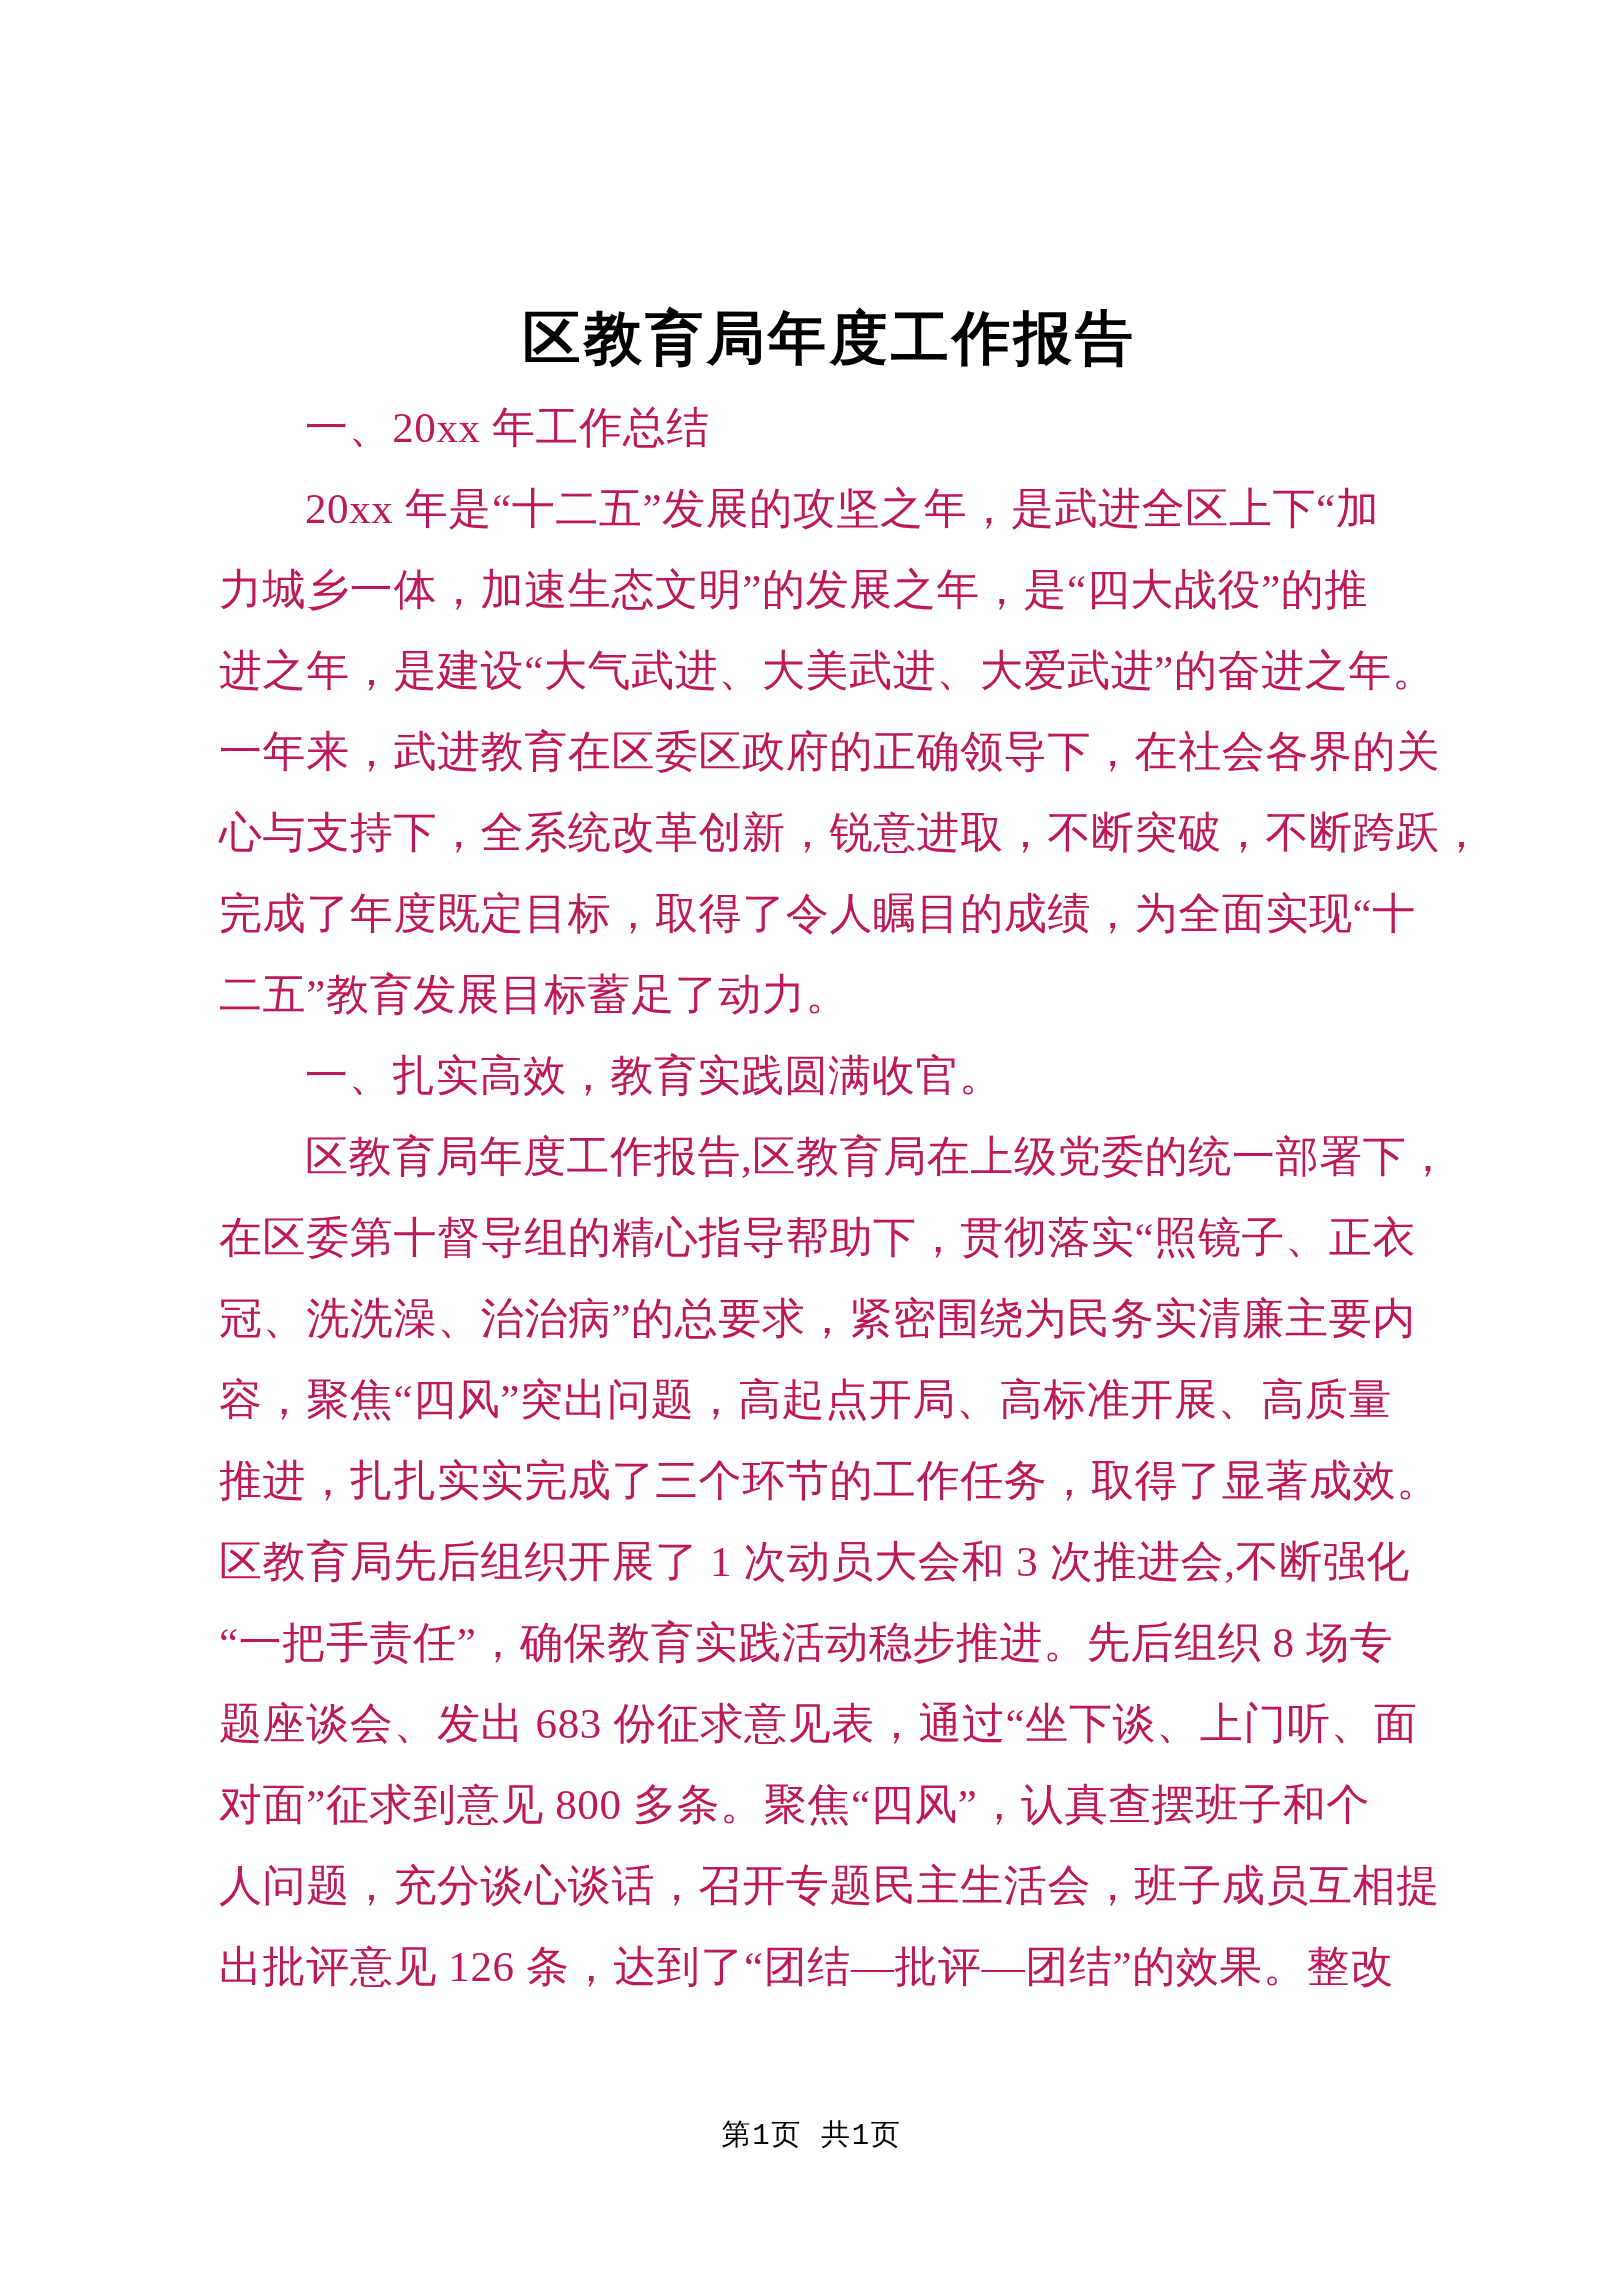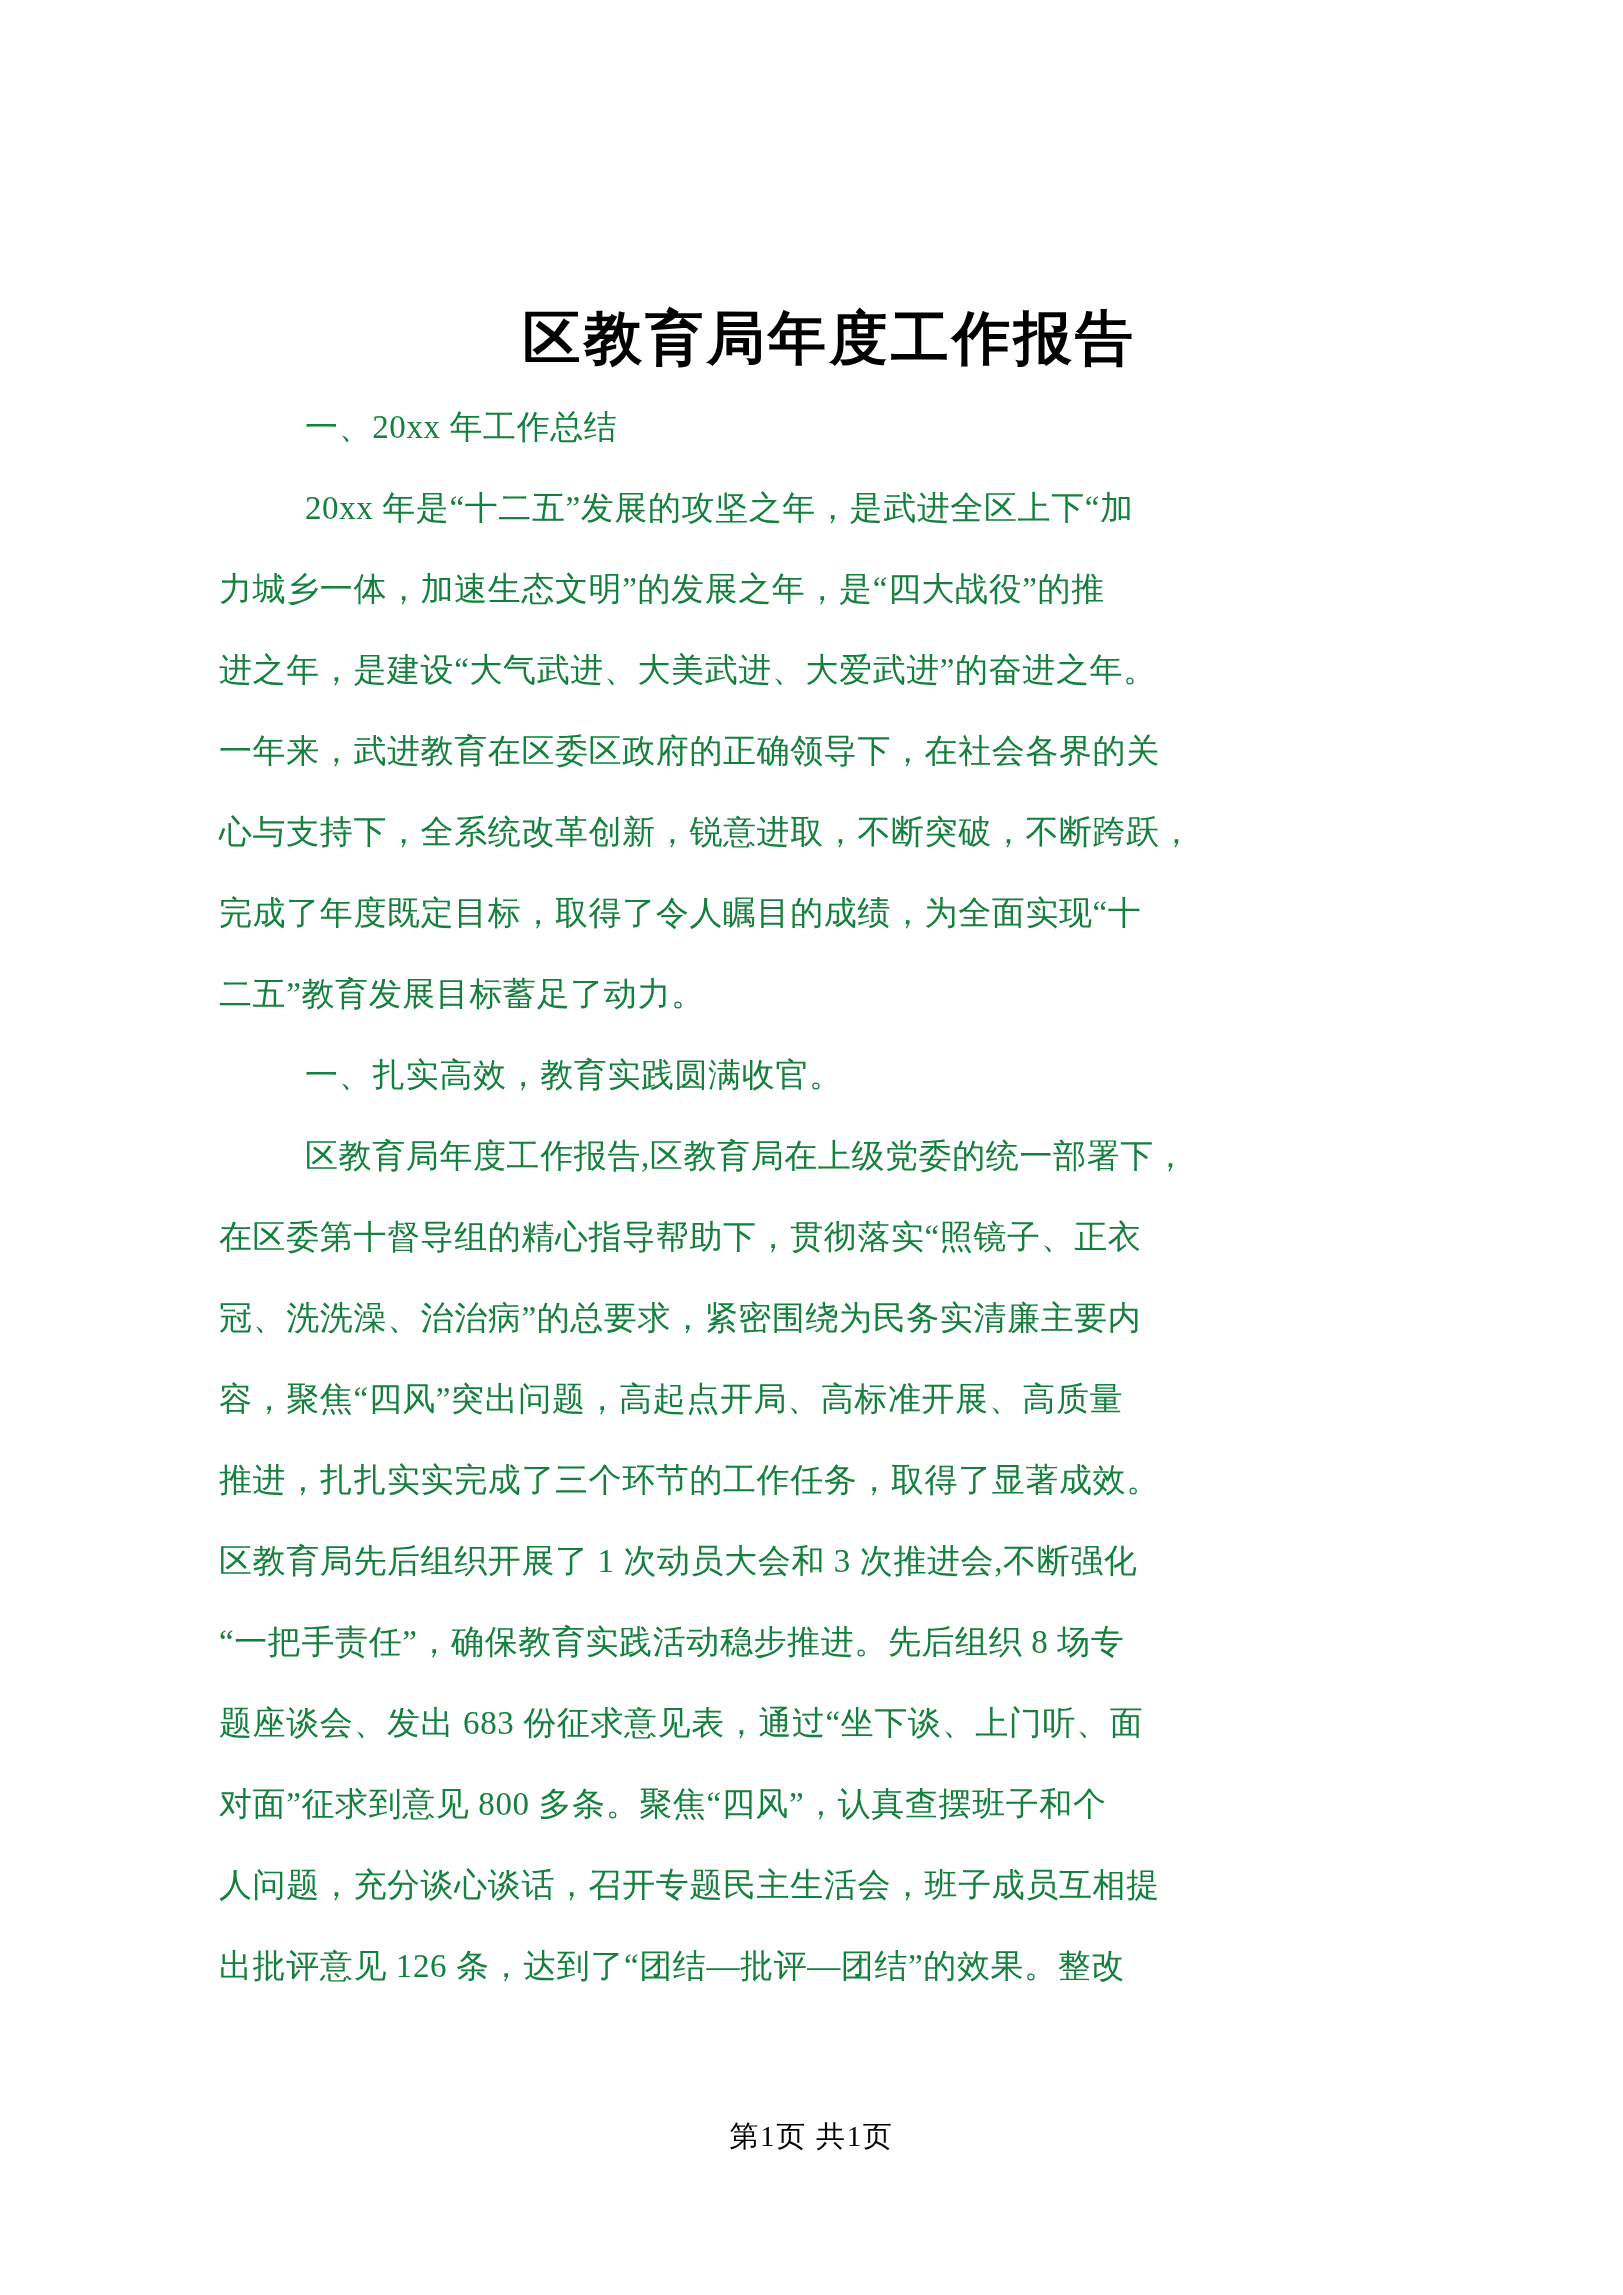--- a/index.html
+++ b/index.html
@@ -28,40 +28,40 @@
     line-height: 73px;
     letter-spacing: 3.4px;
     color: #000000;
   }
   .doc-body {
     position: absolute;
     top: 387px;
     left: 219px;
     width: 1211px;
     font-family: "Liberation Serif", serif;
-    font-size: 33px;
-    color: #15803d;
+    font-size: 43px;
+    color: #be185d;
   }
   .doc-line {
     height: 81px;
     line-height: 81px;
     white-space: nowrap;
     letter-spacing: 0.6px;
     text-align: left;
   }
   .doc-line.indent {
     padding-left: 86px;
   }
   .page-footer {
     position: absolute;
     top: 2119px;
     left: 0;
     width: 100%;
     text-align: center;
-    font-family: Liberation Serif, serif;
+    font-family: Liberation Mono, monospace;
     font-size: 29px;
     line-height: 35px;
     letter-spacing: 1.7px;
     color: #000000;
   }
 </style>
 </head>
 <body>
 
 <div class="page">

